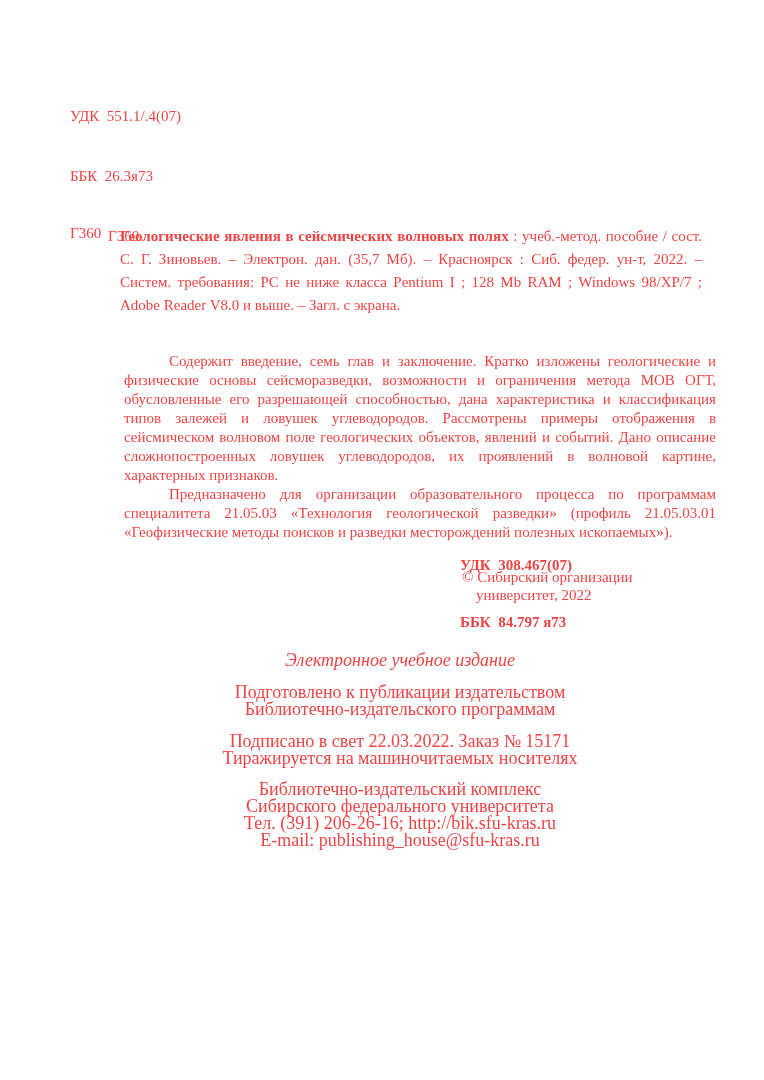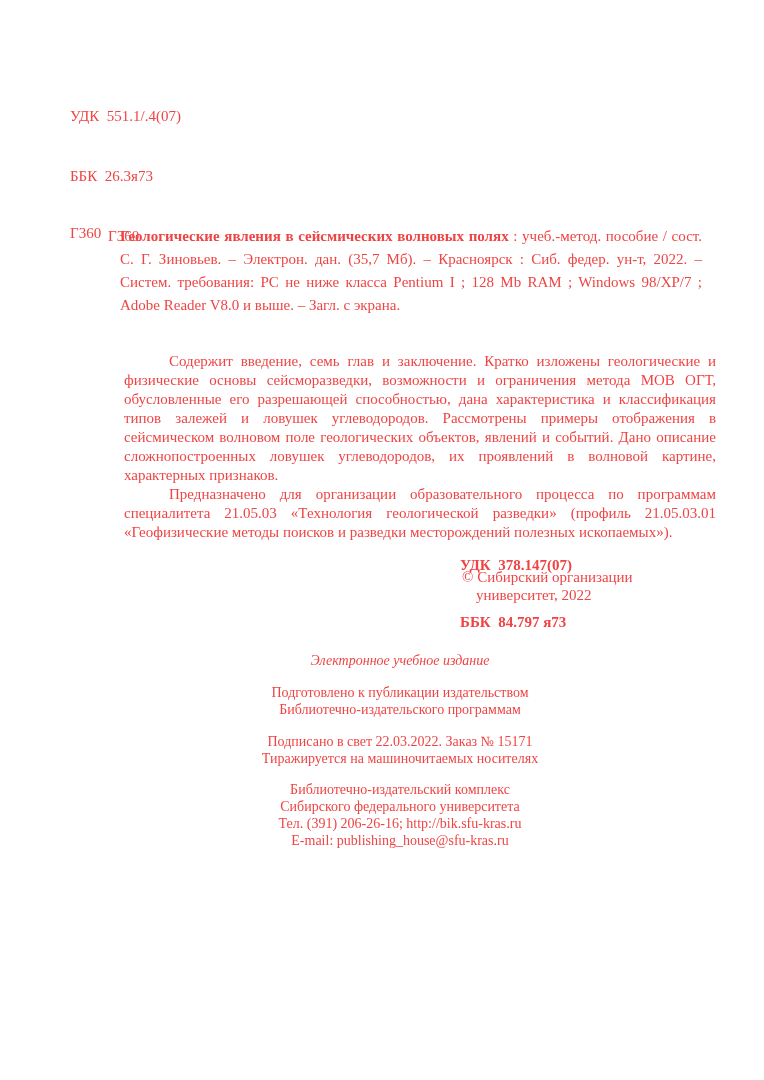--- a/index.html
+++ b/index.html
@@ -67,21 +67,21 @@
     left: 462px;
     top: 568px;
     line-height: 18px;
   }
   .copyright .line2 { padding-left: 14px; }
   .centered-block {
     position: absolute;
     left: 70px;
     width: 660px;
     text-align: center;
-    font-size: 14px;
+    font-size: 18px;
     line-height: 17px;
   }
   .edition { top: 652px; font-style: italic; }
   .prepared { top: 684px; }
   .signed { top: 733px; }
   .publisher { top: 781px; }
 </style>
 </head>
 <body>
 
@@ -98,21 +98,21 @@
     <span class="hang-code">Г360</span>
     <p class="entry-text"><b>Геологические явления в сейсмических волновых полях</b><span> : учеб.-метод. пособие / сост. С. Г. Зиновьев. – Электрон. дан. (35,7 Мб). – Красноярск : Сиб. федер. ун-т, 2022. – Систем. требования: PC не ниже класса Pentium I ; 128 Mb RAM ; Windows 98/XP/7 ; Adobe Reader V8.0 и выше. – Загл. с экрана.</span></p>
   </div>
 
   <div class="annotation">
     <p>Содержит введение, семь глав и заключение. Кратко изложены геологические и физические основы сейсморазведки, возможности и ограничения метода МОВ ОГТ, обусловленные его разрешающей способностью, дана характеристика и классификация типов залежей и ловушек углеводородов. Рассмотрены примеры отображения в сейсмическом волновом поле геологических объектов, явлений и событий. Дано описание сложнопостроенных ловушек углеводородов, их проявлений в волновой картине, характерных признаков.</p>
     <p>Предназначено для организации образовательного процесса по программам специалитета 21.05.03 «Технология геологической разведки» (профиль 21.05.03.01 «Геофизические методы поисков и разведки месторождений полезных ископаемых»).</p>
   </div>
 
   <div class="codes-bottom">
-    <div>УДК  378.147(07)</div>
+    <div>УДК  308.467(07)</div>
     <div>ББК  84.797 я73</div>
   </div>
 
   <div class="copyright">
     <div>© Сибирский организации</div>
     <div class="line2">университет, 2022</div>
   </div>
 
   <div class="centered-block edition">Электронное учебное издание</div>
 

